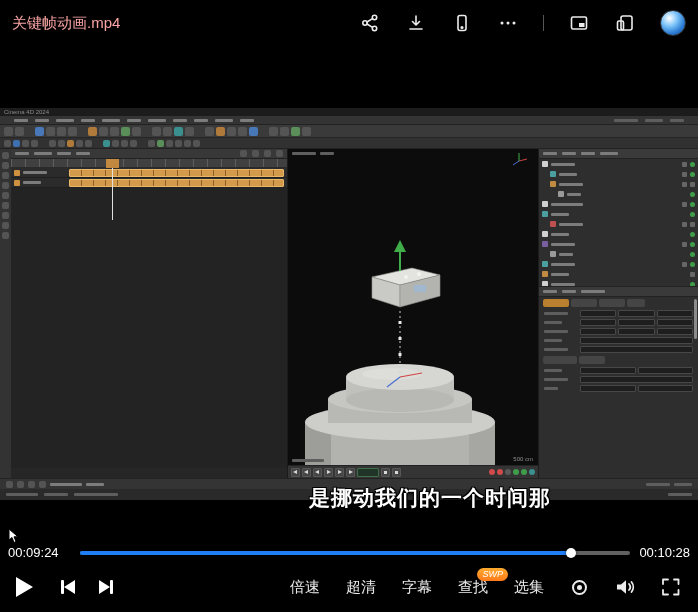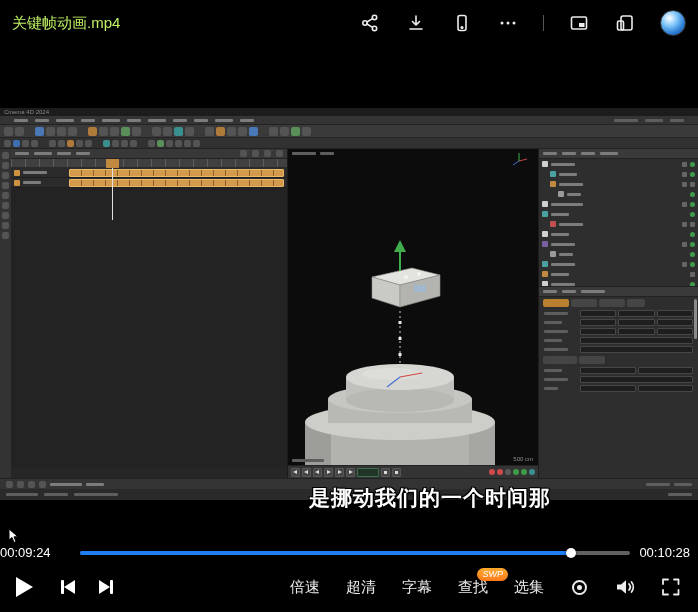--- a/index.html
+++ b/index.html
@@ -3,21 +3,21 @@
 <meta charset="utf-8">
 <style>
   *{margin:0;padding:0;box-sizing:border-box}
   html,body{background:#000}
   #stage{position:relative;width:698px;height:612px;background:#000;overflow:hidden;
          font-family:"Liberation Sans",sans-serif}
 
   
   .topbar{position:absolute;top:0;left:0;right:0;height:46px;display:flex;align-items:center;
           padding:0 12px;gap:24px;z-index:8}
-  .vtitle{font-size:15px;color:#bef264;margin-right:auto}
+  .vtitle{font-size:15px;color:#fca5a5;margin-right:auto}
   .ticon{width:22px;height:22px;display:flex;align-items:center;justify-content:center;cursor:pointer}
   .ticon svg{stroke:#ececec;fill:none;stroke-width:1.6;stroke-linecap:round;stroke-linejoin:round}
   .tdiv{width:1px;height:16px;background:#565656}
   .avatar{width:26px;height:26px;border-radius:50%;
           background:radial-gradient(circle at 35% 30%,#ffffff,#7cc4f8 35%,#2f7fd6 65%,#0a3f8f 100%);
           border:1px solid #333;cursor:pointer}
 
   
   .video{position:absolute;top:46px;left:0;width:698px;height:491px;background:#000}
 
@@ -112,21 +112,21 @@
 
   .cursor{position:absolute;left:8px;top:420px;z-index:5}
 
   
   .subtitle{position:absolute;left:150px;width:560px;top:484px;text-align:center;font-size:21px;
             font-weight:bold;color:#fff;z-index:6;letter-spacing:1px;
             text-shadow:-1px -1px 0 #000,1px -1px 0 #000,-1px 1px 0 #000,1px 1px 0 #000,0 2px 3px #000}
 
   
   .time{position:absolute;top:545px;font-size:13px;color:#fff;z-index:8}
-  .time.cur{left:0}.time.dur{right:8px}
+  .time.cur{left:8px}.time.dur{right:8px}
   .track{position:absolute;left:80px;right:68px;top:551px;height:4px;border-radius:2px;
          background:rgba(255,255,255,.38);z-index:8;cursor:pointer}
   .fill{position:relative;height:100%;border-radius:2px;background:#1f7df5}
   .knob{position:absolute;right:-5px;top:50%;transform:translateY(-50%);width:10px;height:10px;
         border-radius:50%;background:#fff;box-shadow:0 0 3px rgba(0,0,0,.6);cursor:pointer}
 
   
   .ctrl{position:absolute;left:0;right:0;bottom:0;height:50px;display:flex;align-items:center;
         padding:0 16px;z-index:8}
   .play{width:0;height:0;border-left:17px solid #fff;border-top:10px solid transparent;

